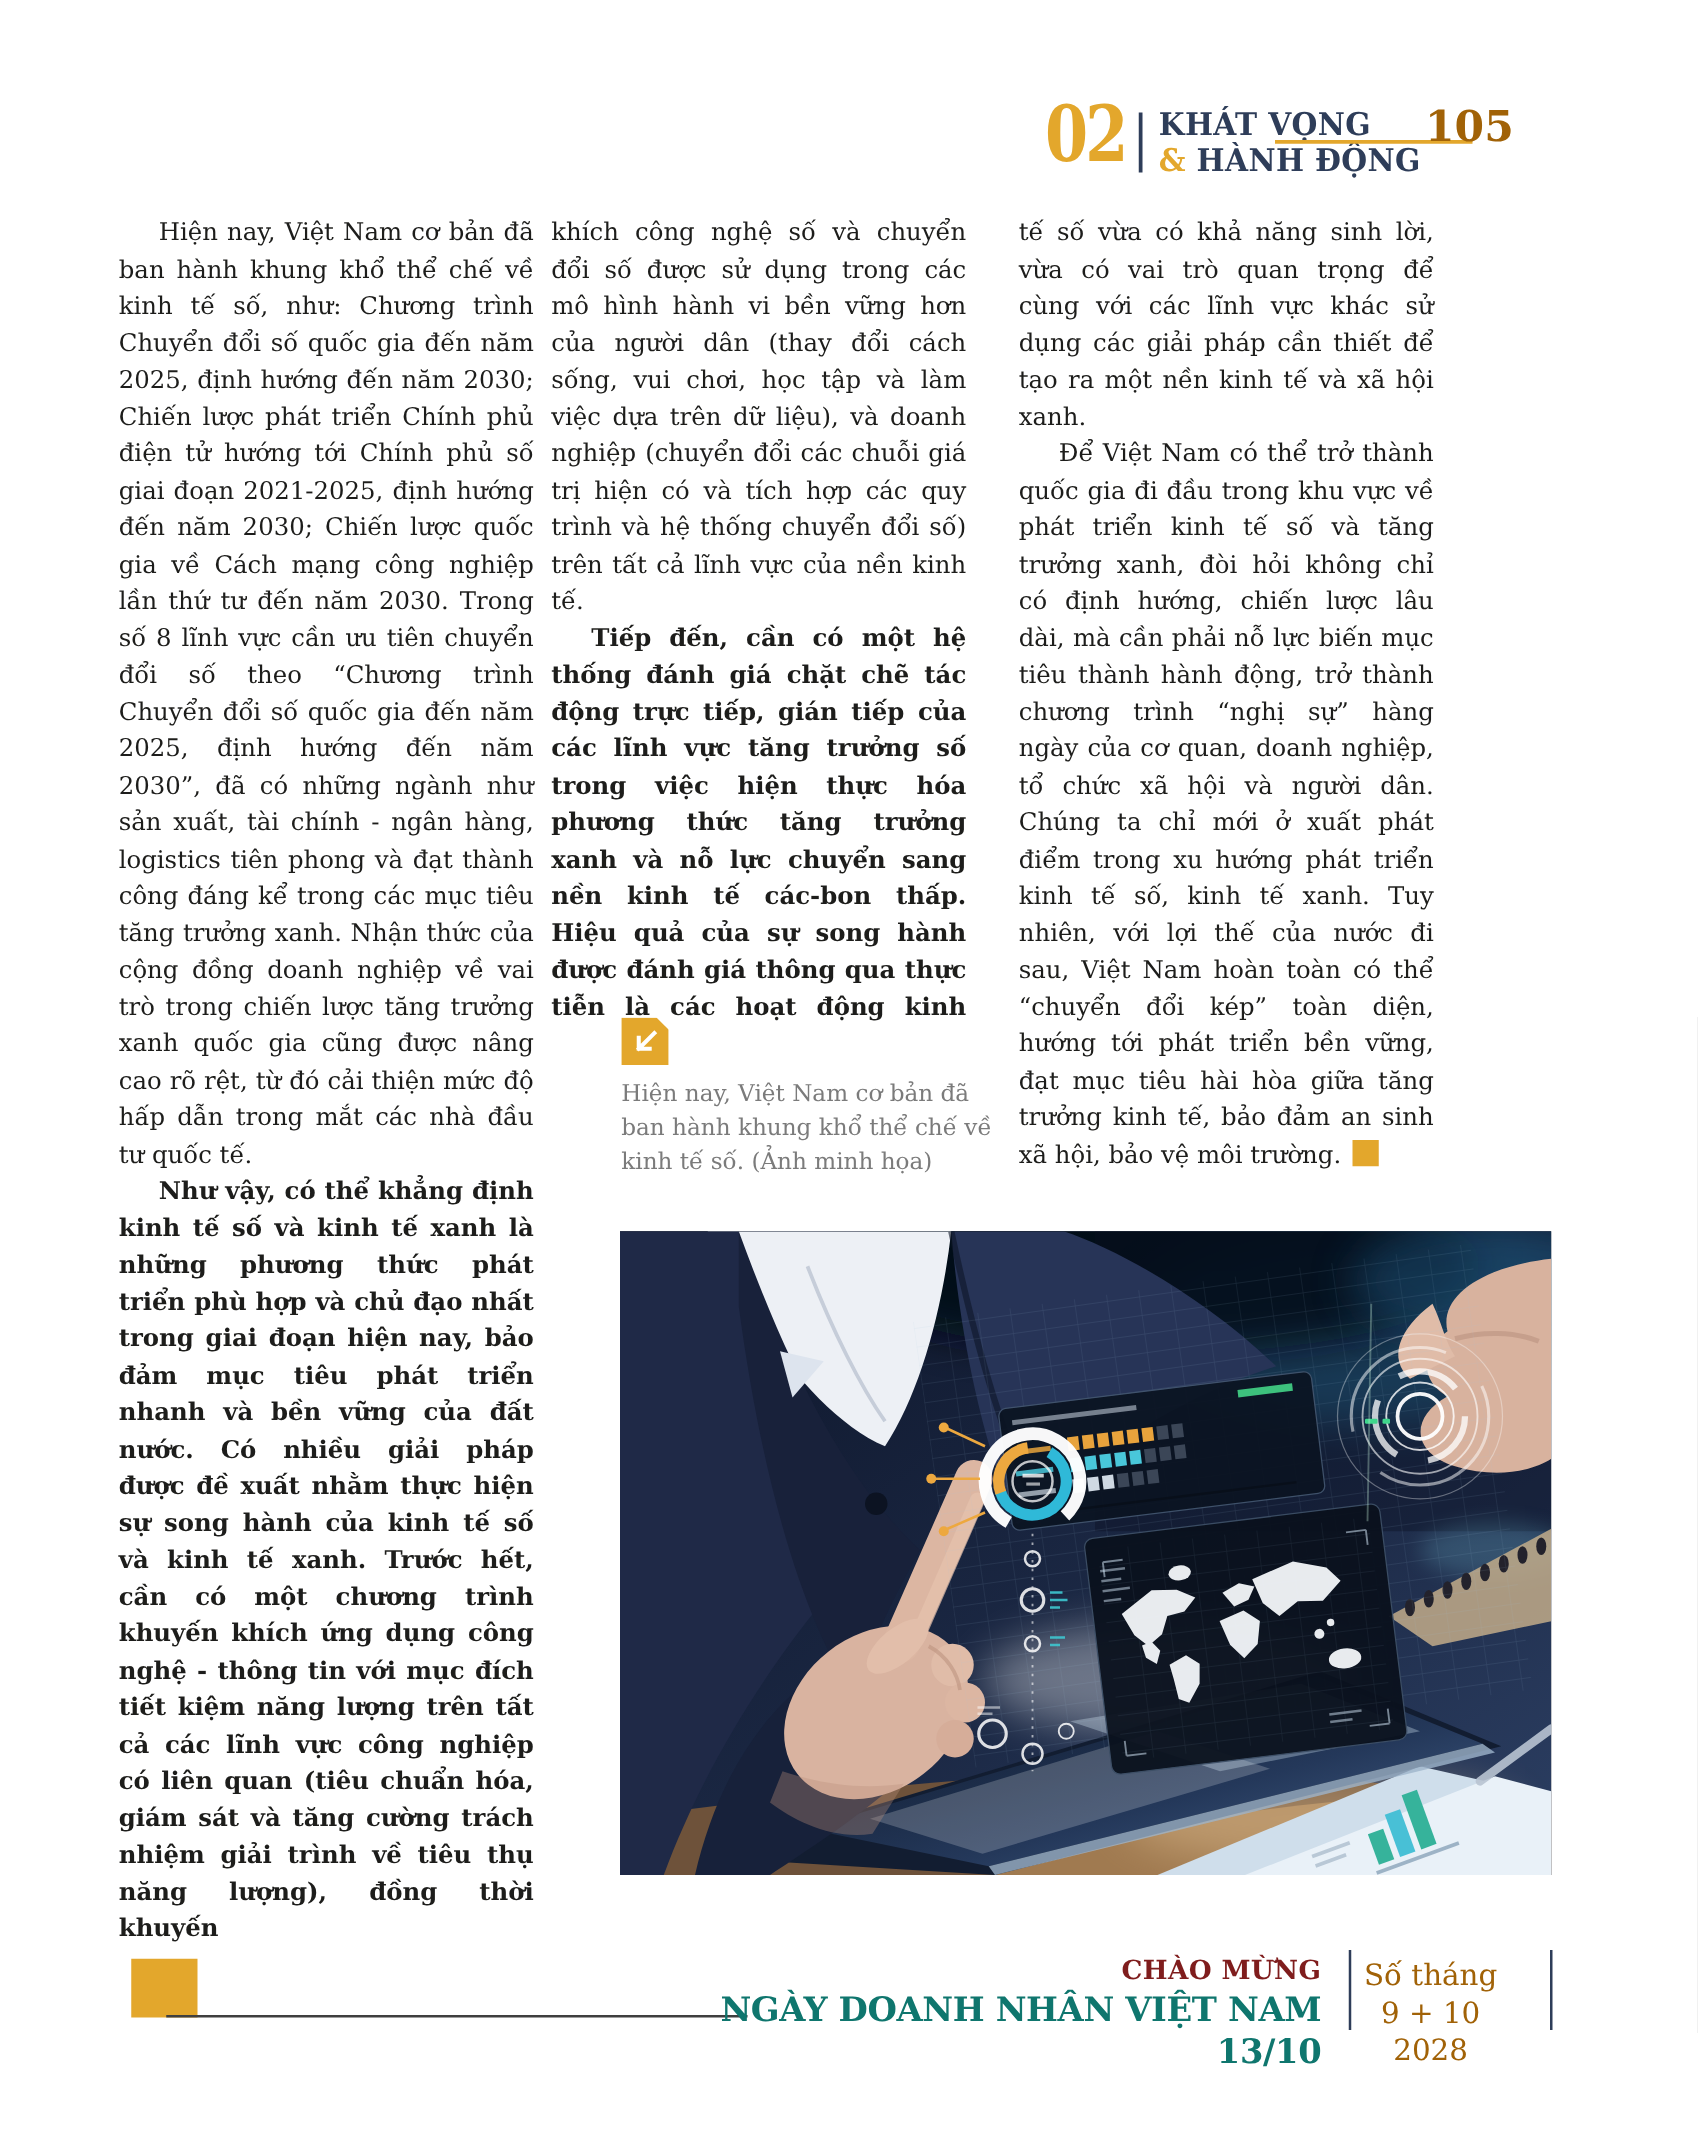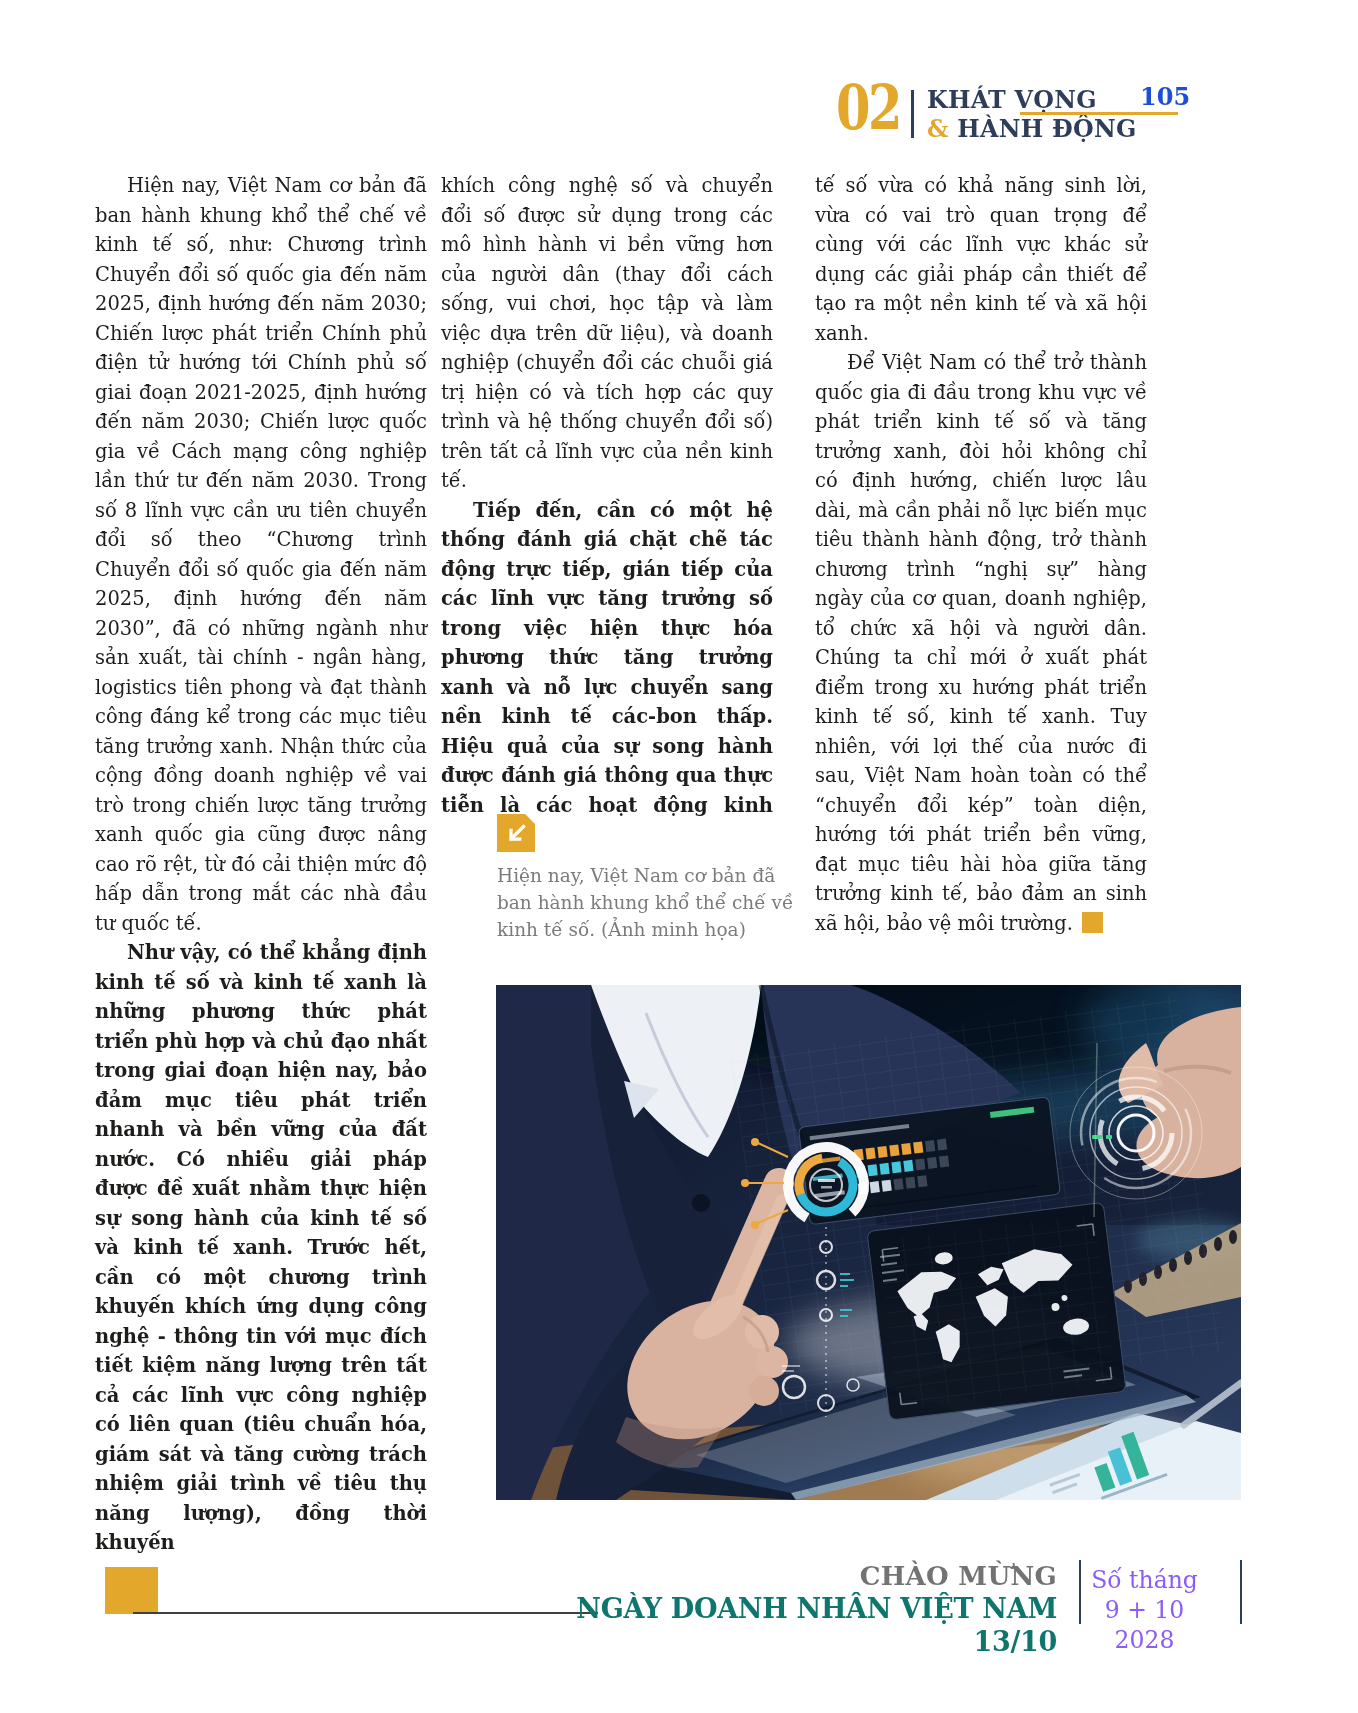--- a/index.html
+++ b/index.html
@@ -6,21 +6,21 @@
   .page{position:relative;width:1358px;height:1713px;background:#ffffff;overflow:hidden;
         font-family:"DejaVu Serif", serif;color:#1d1d1b;margin:0 auto;}
 
   
   .section-num{position:absolute;left:836px;top:80px;font-size:62px;line-height:56px;font-weight:bold;
                color:#E3A72C;letter-spacing:-3px;transform:scaleX(.8);transform-origin:left top;}
   .hdr-divider{position:absolute;left:911px;top:90px;width:3px;height:48px;background:#2E3D59;}
   .section-title{position:absolute;left:927px;top:85px;font-weight:bold;color:#2E3D59;
                  font-size:25px;line-height:29px;letter-spacing:.3px;transform:scaleX(.95);transform-origin:left top;}
   .section-title .amp{color:#E3A72C;}
-  .page-number{position:absolute;left:1140px;top:82px;font-size:24px;font-weight:bold;color:#1d4ed8;}
+  .page-number{position:absolute;left:1140px;top:82px;font-size:34px;font-weight:bold;color:#a16207;}
   .pagenum-line{position:absolute;left:1020px;top:112px;width:158px;height:3px;background:#E3A72C;}
 
   
   .col{position:absolute;top:171px;width:332px;text-align:justify;
        font-size:19.5px;line-height:29.5px;color:#1d1d1b;}
   .col p{margin:0;}
   .col p.indent{text-indent:32px;}
   .col p.cont{text-align-last:justify;font-weight:bold;-moz-text-align-last:justify;}
   #col1{left:95px;} #col2{left:441px;} #col3{left:815px;}
   .endmark{display:inline-block;width:21px;height:21px;background:#E3A72C;
@@ -33,26 +33,26 @@
   .cap-text{position:absolute;left:497px;top:862px;width:302px;font-size:18.5px;line-height:27px;color:#7b7b7b;}
 
   
   .photo{position:absolute;left:496px;top:985px;width:745px;height:515px;background:#131c32;overflow:hidden;}
   .photo svg{display:block;}
 
   
   .ft-square{position:absolute;left:105px;top:1567px;width:53px;height:47px;background:#E3A72C;}
   .ft-rule{position:absolute;left:133px;top:1612px;width:465px;height:2px;background:#3f3f3f;}
   .ft-greeting{position:absolute;left:557px;top:1560px;width:500px;text-align:right;font-weight:bold;}
-  .ft-greeting .g1{font-size:26px;line-height:32px;color:#737373;letter-spacing:.3px;}
+  .ft-greeting .g1{font-size:21px;line-height:32px;color:#7f1d1d;letter-spacing:.3px;}
   .ft-greeting .g2{font-size:27px;line-height:33px;color:#0f766e;letter-spacing:-.3px;}
   .ft-div{position:absolute;top:1560px;width:2px;height:64px;background:#2E3D59;}
   #ftdiv1{left:1079px;} #ftdiv2{left:1240px;}
   .ft-issue{position:absolute;left:1081px;top:1565px;width:127px;text-align:center;
-            font-size:23.5px;line-height:30px;color:#8b5cf6;}
+            font-size:23.5px;line-height:30px;color:#a16207;}
 </style>
 </head>
 <body>
 
 <div class="page">
 
   <div>
     <div class="section-num">02</div>
     <div class="hdr-divider"></div>
     <div class="section-title">

